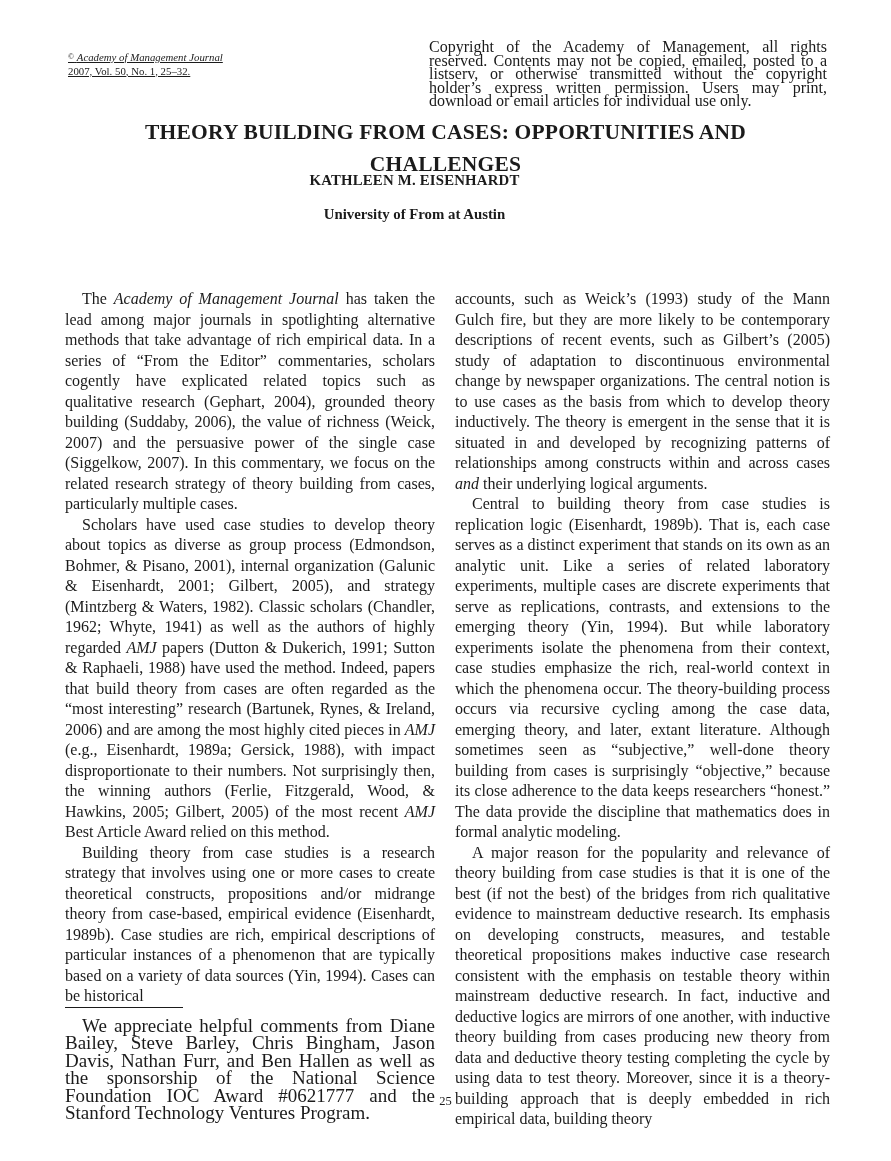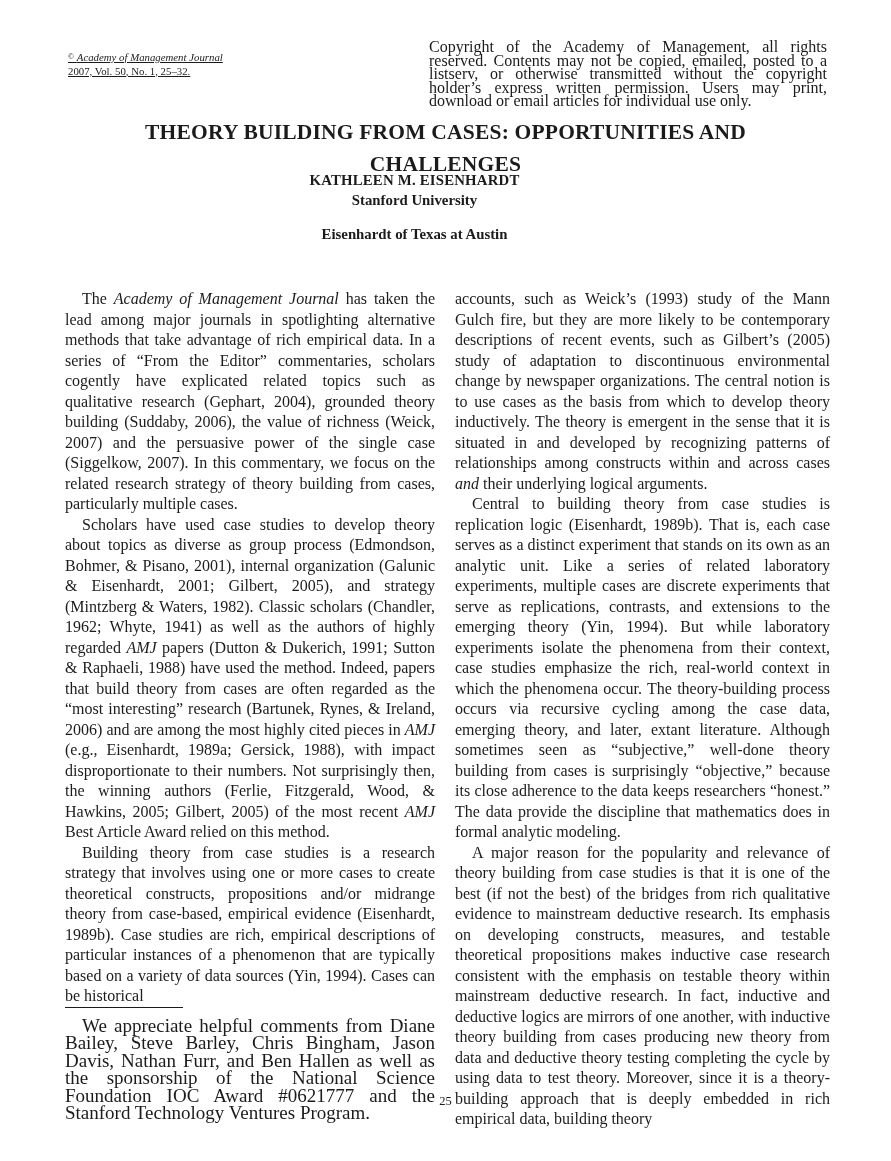--- a/index.html
+++ b/index.html
@@ -144,24 +144,23 @@
     <div class="copyright-block">Copyright of the Academy of Management, all rights reserved. Contents may not be copied, emailed, posted to a listserv, or otherwise transmitted without the copyright holder’s express written permission. Users may print, download or email articles for individual use only.</div>
   </header>
 
   <div class="title-block">
     <h1 class="article-title">THEORY BUILDING FROM CASES: OPPORTUNITIES AND CHALLENGES</h1>
   </div>
 
   <div class="authors">
     <div class="author-block">
       <div class="author-name">KATHLEEN M. EISENHARDT</div>
-      <div class="author-affiliation">Stanford University</div>
     </div>
     <div class="author-block">
-      <div class="author-affiliation">Eisenhardt of Texas at Austin</div>
+      <div class="author-affiliation">University of From at Austin</div>
     </div>
   </div>
 
   <main class="body-columns">
     <section class="col col-left">
       <p class="para indent"><span>The </span><span style="font-style: italic;">Academy of Management Journal</span><span> has taken the lead among major journals in spotlighting alternative methods that take advantage of rich empirical data. In a series of “From the Editor” commentaries, scholars cogently have explicated related topics such as qualitative research (Gephart, 2004), grounded theory building (Suddaby, 2006), the value of richness (Weick, 2007) and the persuasive power of the single case (Siggelkow, 2007). In this commentary, we focus on the related research strategy of theory building from cases, particularly multiple cases.</span></p>
       <p class="para indent"><span>Scholars have used case studies to develop theory about topics as diverse as group process (Edmondson, Bohmer, &amp; Pisano, 2001), internal organization (Galunic &amp; Eisenhardt, 2001; Gilbert, 2005), and strategy (Mintzberg &amp; Waters, 1982). Classic scholars (Chandler, 1962; Whyte, 1941) as well as the authors of highly regarded </span><span style="font-style: italic;">AMJ</span><span> papers (Dutton &amp; Dukerich, 1991; Sutton &amp; Raphaeli, 1988) have used the method. Indeed, papers that build theory from cases are often regarded as the “most interesting” research (Bartunek, Rynes, &amp; Ireland, 2006) and are among the most highly cited pieces in </span><span style="font-style: italic;">AMJ</span><span> (e.g., Eisenhardt, 1989a; Gersick, 1988), with impact disproportionate to their numbers. Not surprisingly then, the winning authors (Ferlie, Fitzgerald, Wood, &amp; Hawkins, 2005; Gilbert, 2005) of the most recent </span><span style="font-style: italic;">AMJ</span><span> Best Article Award relied on this method.</span></p>
       <p class="para indent"><span>Building theory from case studies is a research strategy that involves using one or more cases to create theoretical constructs, propositions and/or midrange theory from case-based, empirical evidence (Eisenhardt, 1989b). Case studies are rich, empirical descriptions of particular instances of a phenomenon that are typically based on a variety of data sources (Yin, 1994). Cases can be historical</span></p>
       <div class="footnote-area">
         <div class="footnote-rule"></div>

